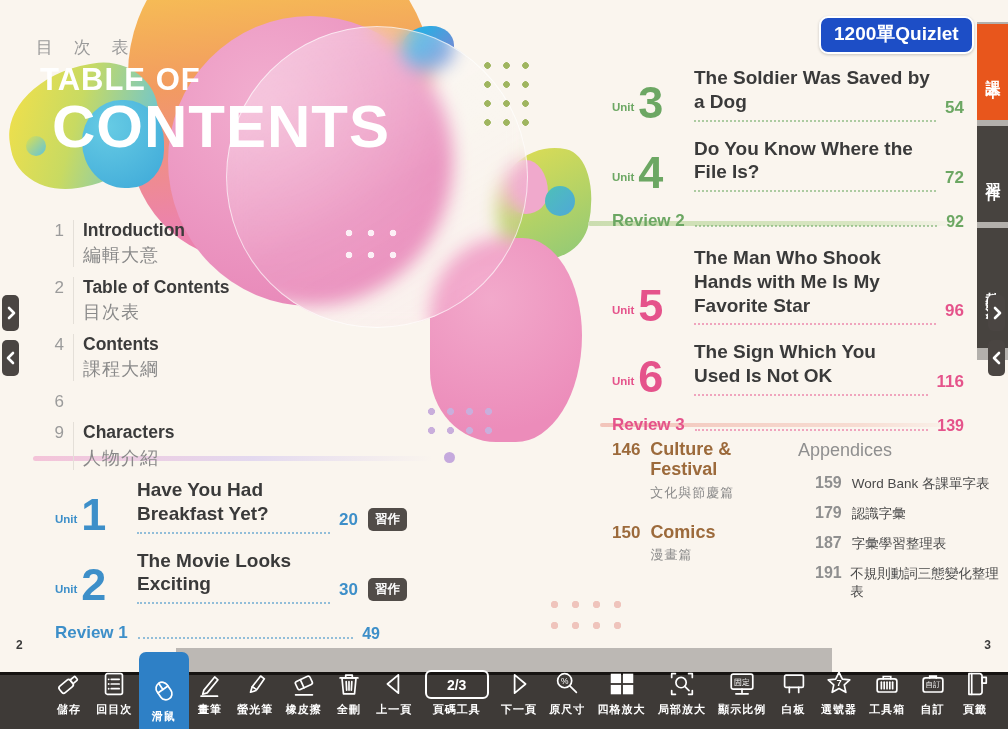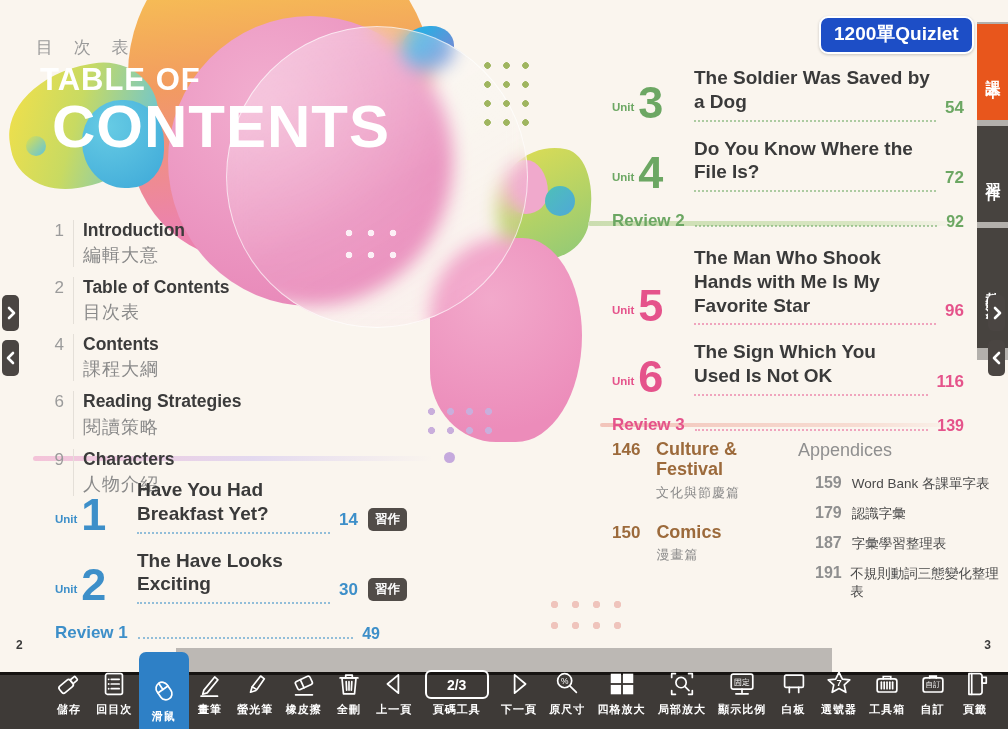--- a/index.html
+++ b/index.html
@@ -76,21 +76,21 @@
   .review-row{display:flex;align-items:flex-end;margin-top:4px;cursor:pointer;}
   .review-label{color:var(--ac);font-weight:700;font-size:17px;white-space:nowrap;}
   .review-leader{flex:1;border-bottom:2px dotted var(--acd);margin:0 9px 4px 10px;}
   .review-page{color:var(--ac);font-weight:700;font-size:16px;}
   .lu{left:55px;top:478px;width:352px;}
   .gu{left:612px;top:66px;width:352px;}
   .pu{left:612px;top:246px;width:352px;}
   .pu .unit-title{max-width:252px;}
   
   .specials{left:612px;top:440px;width:190px;z-index:3;display:flex;flex-direction:column;gap:21px;}
-  .sp-item{display:flex;gap:16px;cursor:pointer;}
+  .sp-item{display:flex;gap:10px;cursor:pointer;}
   .sp-num{color:#9C6A3B;font-weight:700;font-size:17px;min-width:28px;}
   .sp-title{color:#9C6A3B;font-weight:700;font-size:18px;line-height:1.1;}
   .sp-sub{color:#8A8A8A;font-size:13px;margin-top:4px;letter-spacing:1px;font-weight:400;}
   .appx{left:798px;top:440px;width:205px;z-index:3;}
   .ap-title{color:#8F8F8F;font-size:18px;margin-bottom:13px;}
   .ap-item{display:flex;gap:10px;margin-bottom:11px;align-items:baseline;cursor:pointer;margin-left:17px;}
   .ap-num{color:#8F8F8F;font-size:16px;font-weight:600;min-width:25px;}
   .ap-text{color:#4A4A4A;font-size:13.5px;}
   
   .quizlet{left:819px;top:16px;background:#1D4EC6;color:#fff;font-weight:700;font-size:19px;
@@ -199,54 +199,50 @@
     </div>
     <div class="fm-item">
       <span class="fm-num">4</span>
       <span class="fm-body">
           <div class="fm-title">Contents</div>
       <div class="fm-sub">課程大綱</div>
         </span>
     </div>
     <div class="fm-item">
       <span class="fm-num">6</span>
-      <span class="fm-body">
-          <div class="fm-title">Reading Strategies</div>
-      <div class="fm-sub">閱讀策略</div>
-        </span>
     </div>
     <div class="fm-item">
       <span class="fm-num">9</span>
       <span class="fm-body">
           <div class="fm-title">Characters</div>
       <div class="fm-sub">人物介紹</div>
         </span>
     </div>
   </div>
 
   <div class="abs units blue lu">
     <div class="unit-row">
       <span class="unit-tag">
           <span class="unit-word">Unit</span>
         <span class="unit-num">1</span>
         </span>
       <span class="unit-main">
           <span class="unit-title">Have You Had Breakfast Yet?</span>
           <span style="flex:1"></span>
         </span>
-      <span class="unit-page">14</span>
+      <span class="unit-page">20</span>
       <span class="badge">習作</span>
     </div>
     <div class="unit-row">
       <span class="unit-tag">
           <span class="unit-word">Unit</span>
         <span class="unit-num">2</span>
         </span>
       <span class="unit-main">
-          <span class="unit-title">The Have Looks Exciting</span>
+          <span class="unit-title">The Movie Looks Exciting</span>
           <span style="flex:1"></span>
         </span>
       <span class="unit-page">30</span>
       <span class="badge">習作</span>
     </div>
     <div class="review-row" style="width:325px">
       <span class="review-label">Review 1</span>
       <span class="review-leader"></span>
       <span class="review-page">49</span>
     </div>

